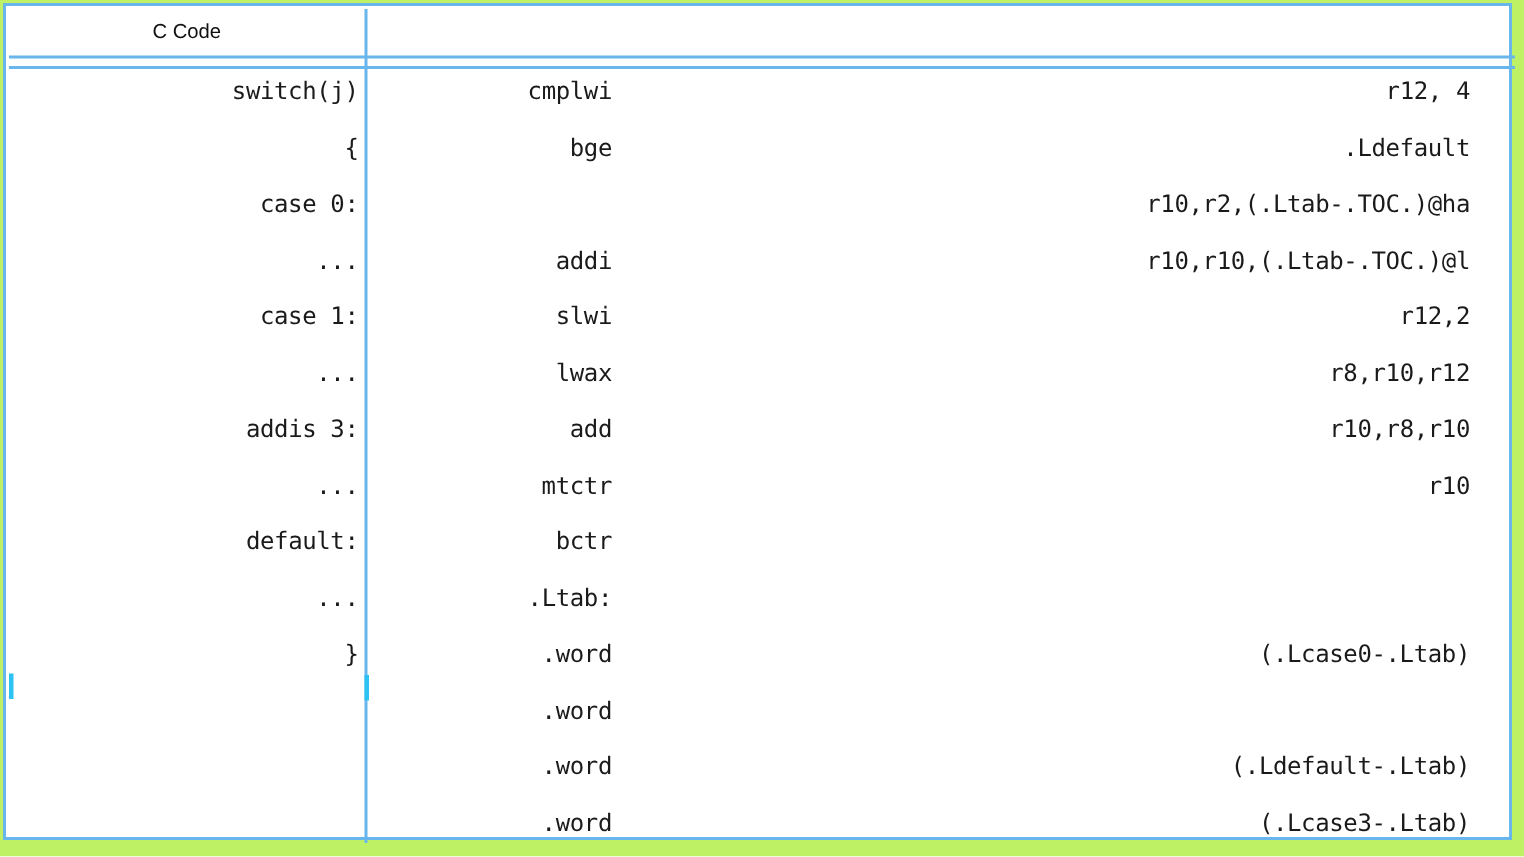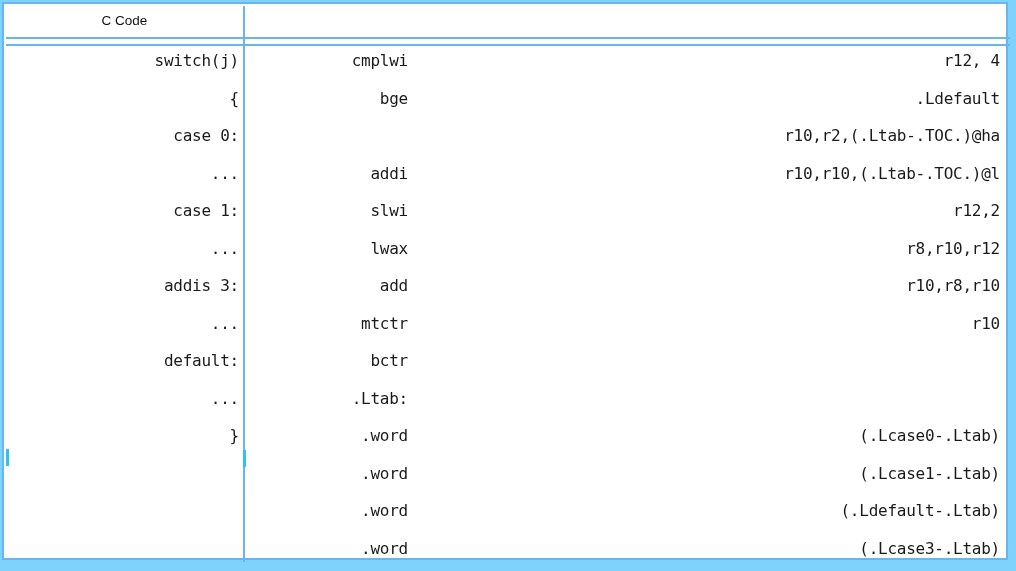--- a/index.html
+++ b/index.html
@@ -6,21 +6,21 @@
     --border-color:#69b6ec;
     --tick-color:#2cc3f2;
     --text-color:#1a1a1a;
     --header-text:#111111;
   }
   *{margin:0;padding:0;box-sizing:border-box;}
   html,body{background:#ffffff;}
   .page{
     position:relative;
     width:1016px;height:571px;
-    background:#7dd3fc;
+    background:#bef264;
     font-family:"DejaVu Sans Mono", monospace;
     overflow:hidden;
   }
   
   .frame{
     position:absolute;
     left:2px;top:2px;
     width:1006px;height:558px;
     border:2px solid var(--border-color);
     background:#ffffff;
@@ -57,21 +57,21 @@
     position:relative;height:37.5px;
   }
   .cell{
     position:absolute;top:0;height:37.5px;line-height:37.5px;
     font-family:"DejaVu Sans Mono", monospace;
     font-size:16px;color:var(--text-color);
     white-space:pre;letter-spacing:-0.25px;
   }
   .cell-c{left:5px;width:228px;}
   .cell-mn{left:244px;width:158px;}
-  .cell-op{left:404px;width:590px;}
+  .cell-op{left:384px;width:590px;}
 </style>
 </head>
 <body>
 
 <div class="page">
   <div class="frame">
 
     <div class="header-cell header-c">C Code</div>
 
 
@@ -134,21 +134,20 @@
     <div class="cell cell-op"></div>
   </div>
         <div class="row">
     <div class="cell cell-c">}</div>
     <div class="cell cell-mn">.word</div>
     <div class="cell cell-op">(.Lcase0-.Ltab)</div>
   </div>
         <div class="row">
     <div class="cell cell-c"></div>
     <div class="cell cell-mn">.word</div>
-    <div class="cell cell-op">(.Lcase1-.Ltab)</div>
   </div>
         <div class="row">
     <div class="cell cell-c"></div>
     <div class="cell cell-mn">.word</div>
     <div class="cell cell-op">(.Ldefault-.Ltab)</div>
   </div>
         <div class="row">
     <div class="cell cell-c"></div>
     <div class="cell cell-mn">.word</div>
     <div class="cell cell-op">(.Lcase3-.Ltab)</div>

